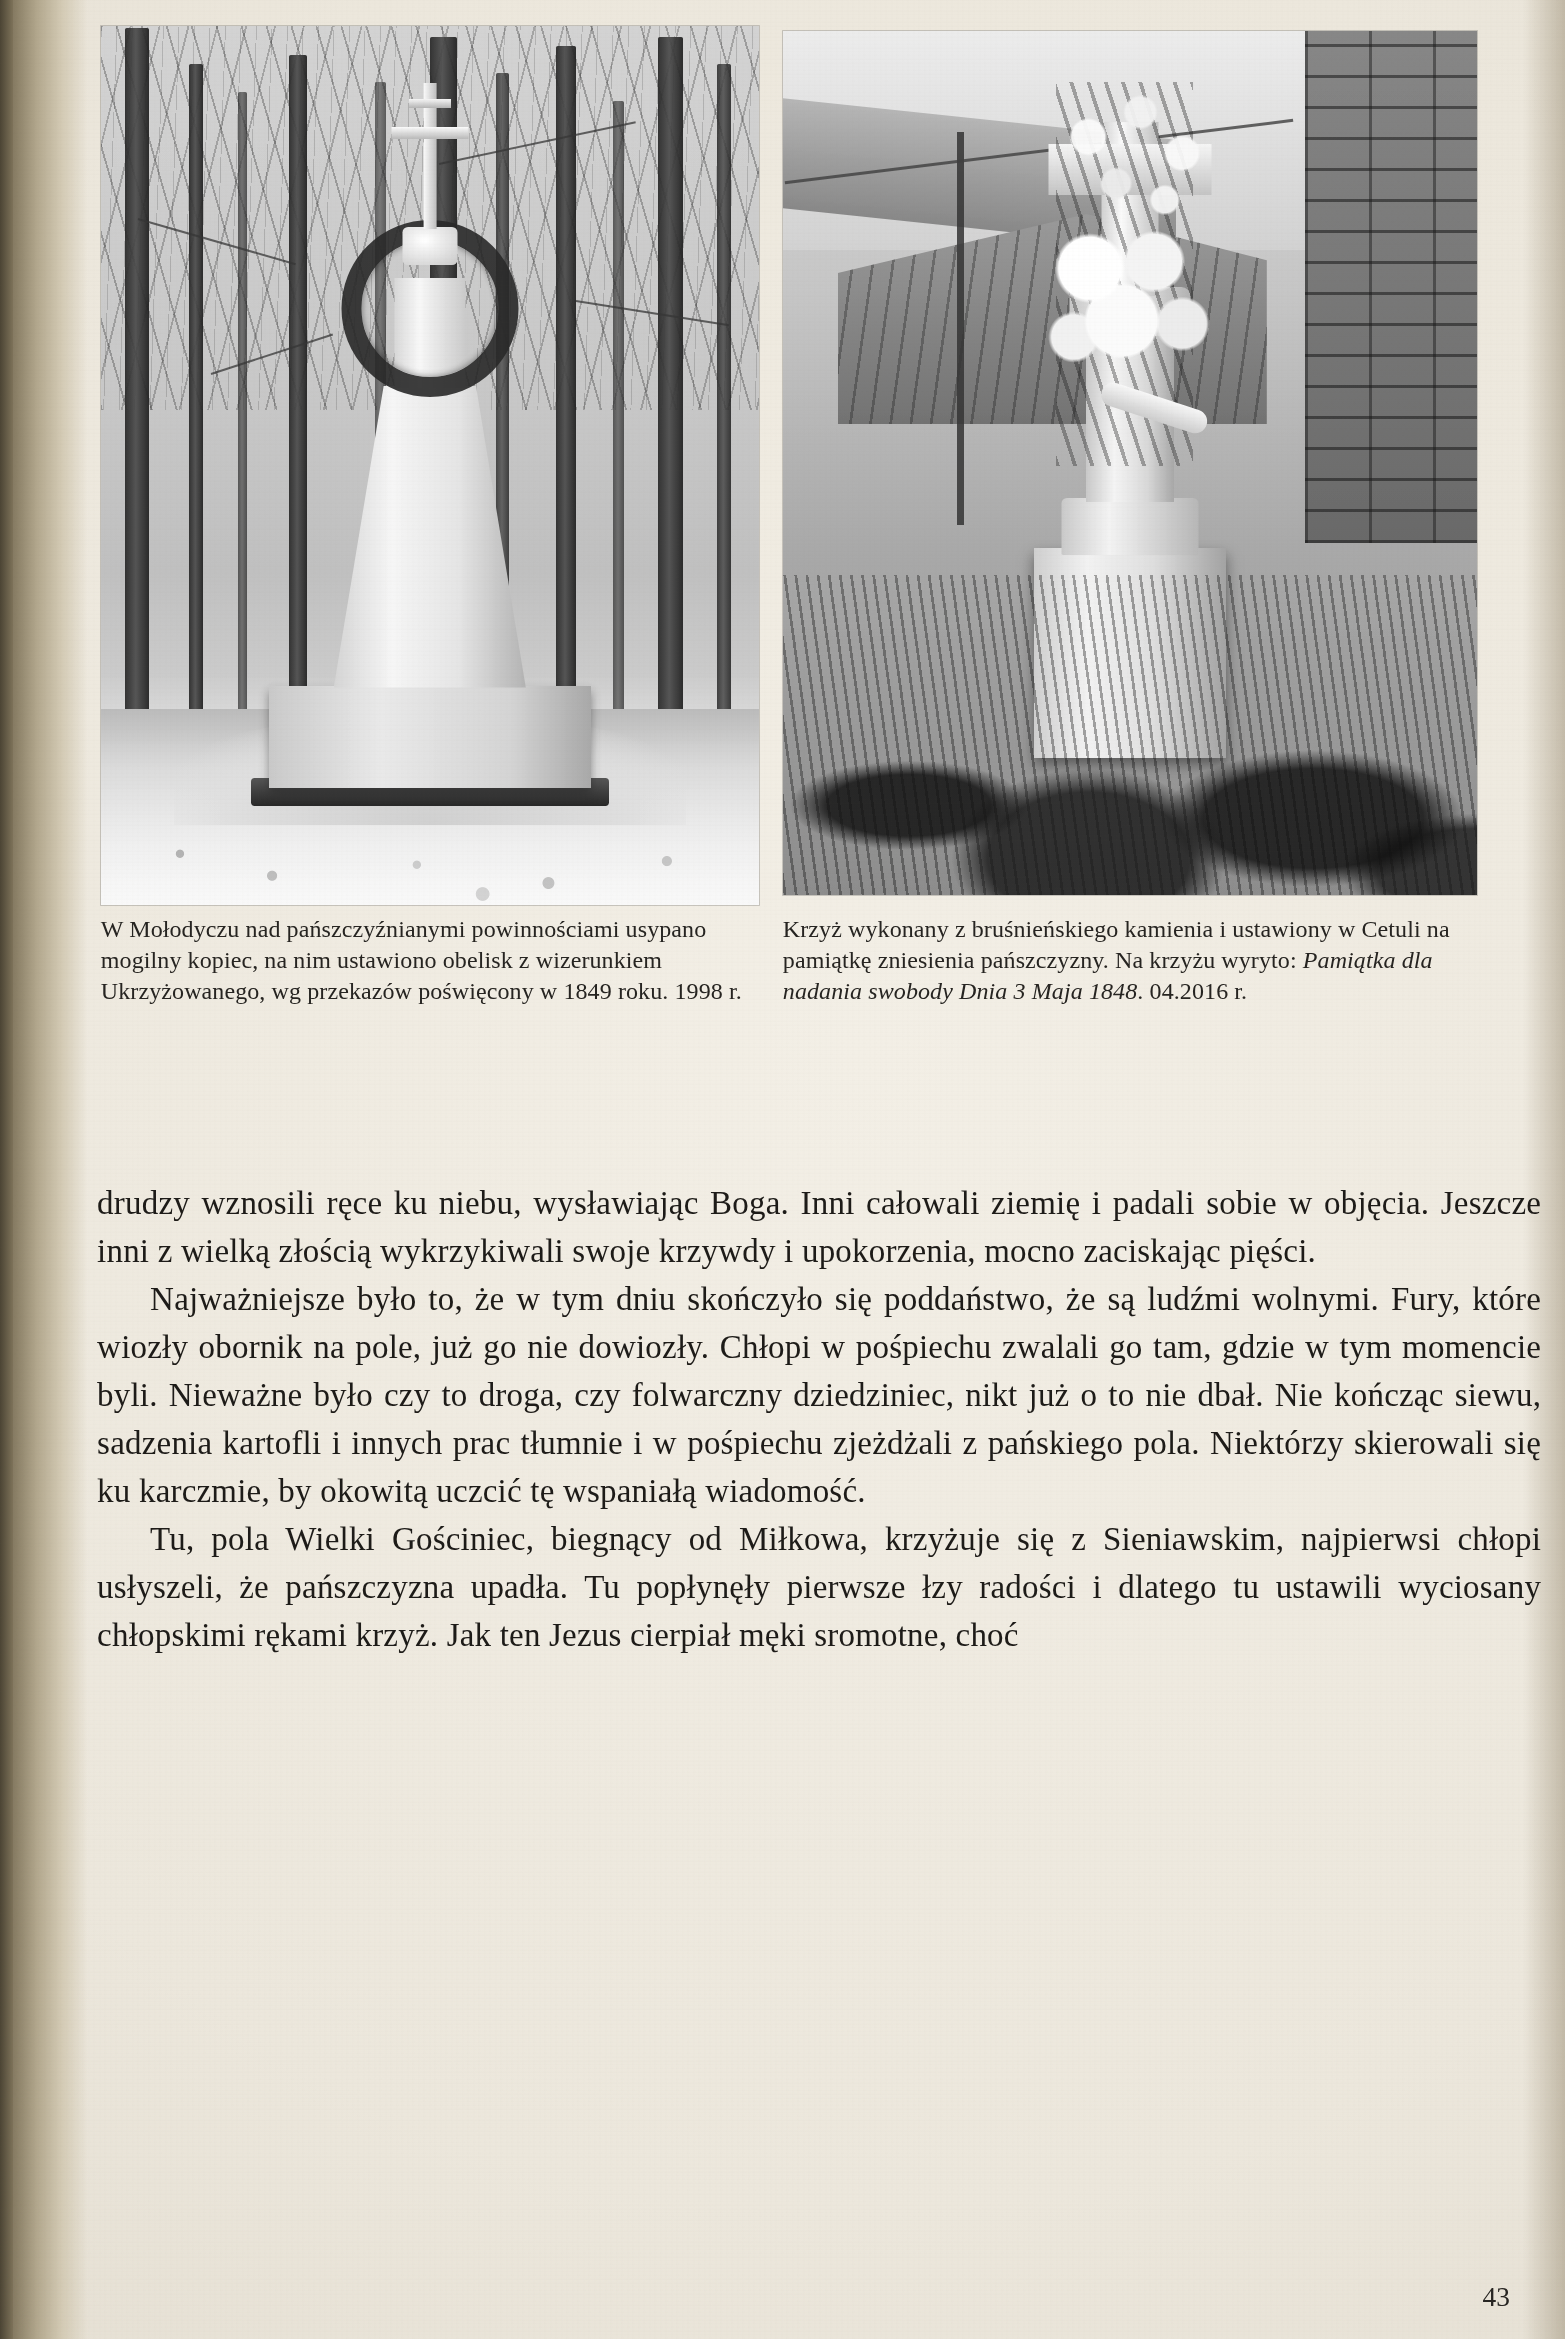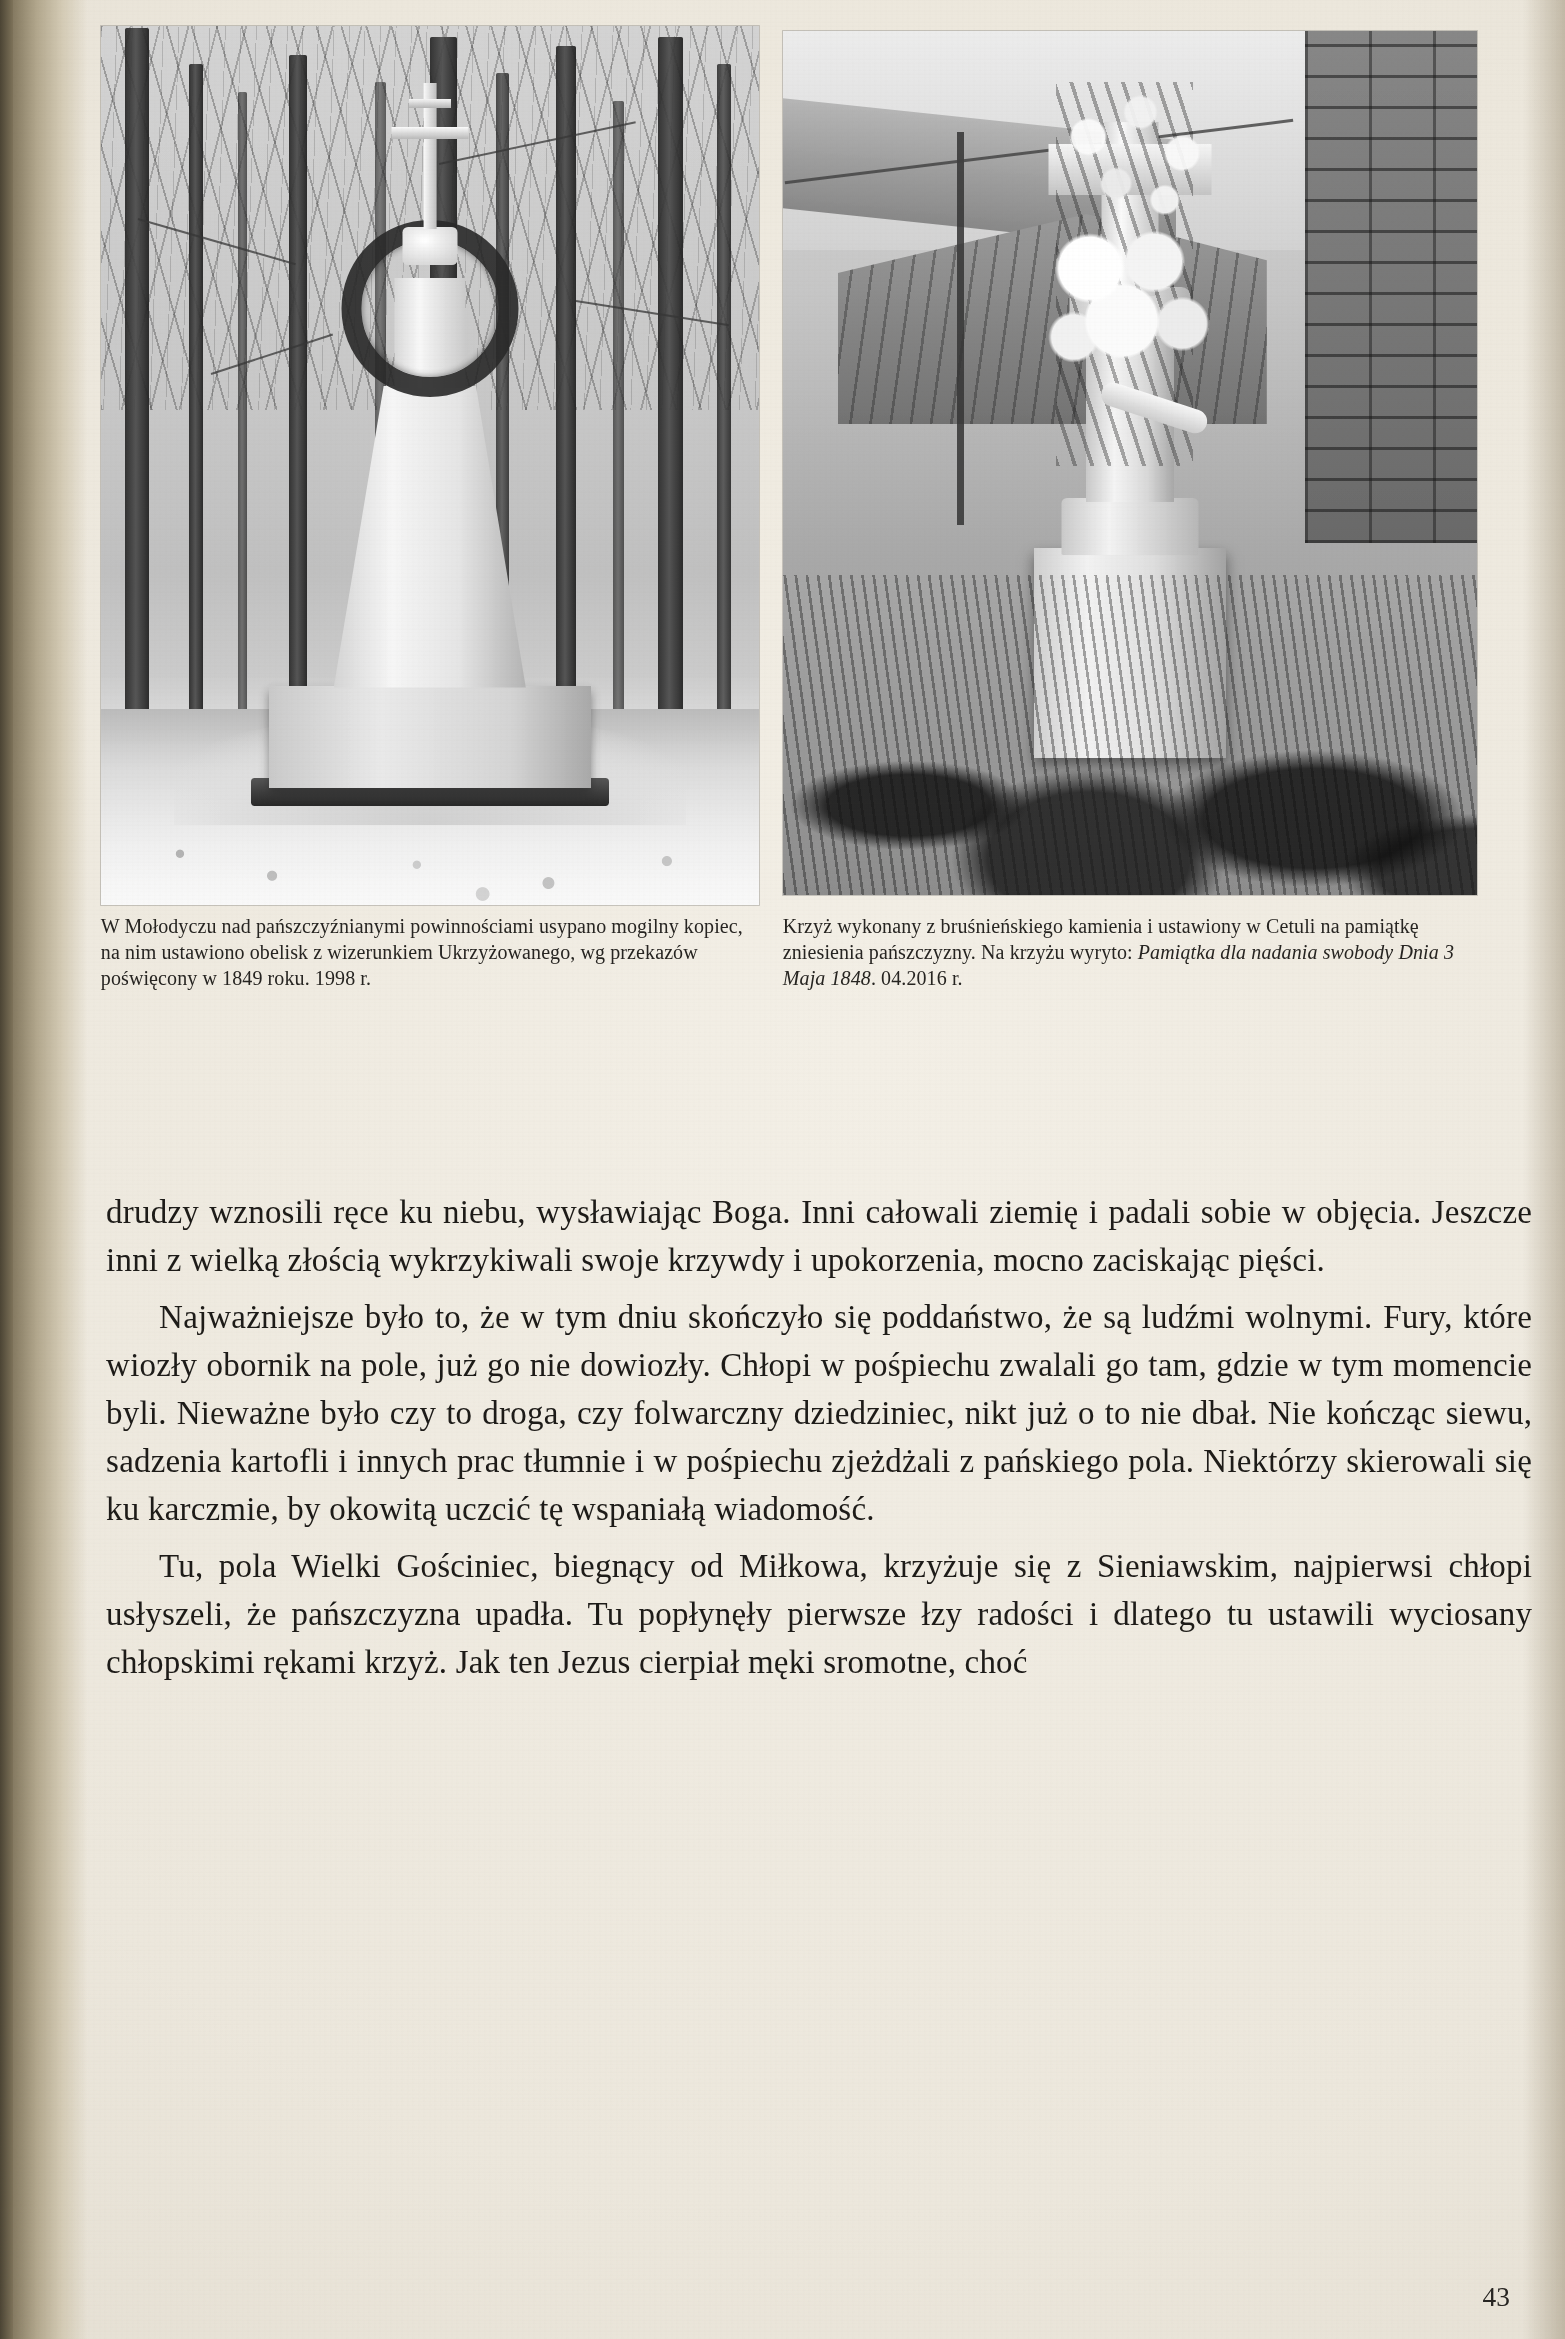--- a/index.html
+++ b/index.html
@@ -366,21 +366,21 @@
   .captions {
     position: absolute;
     left: 12.8px;
     top: 914px;
     width: 1435px;
     display: flex;
     gap: 24px;
   }
   .caption {
     font-family: "Liberation Serif", serif;
-    font-size: 20px;
+    font-size: 24px;
     line-height: 1.29;
     color: #262421;
     letter-spacing: 0.1px;
   }
   .cap-left  { width: 658px; }
   .cap-right { width: 694px; }
   .caption em { font-style: italic; }
 
   
   .body-text {
@@ -388,21 +388,21 @@
     left: 9.1px;
     top: 1179px;
     width: 1444px;
     font-family: "Liberation Serif", serif;
     font-size: 33px;
     line-height: 1.455;
     color: #1d1b18;
     text-align: justify;
     letter-spacing: 0.2px;
   }
-  .body-text p { margin: 9px; }
+  .body-text p { margin: 0; }
   .body-text p.indent { text-indent: 53px; }
 
   
   .folio {
     position: absolute;
     right: 55px;
     bottom: 25.6px;
     font-family: "Liberation Serif", serif;
     font-size: 27.4px;
     color: #272522;

